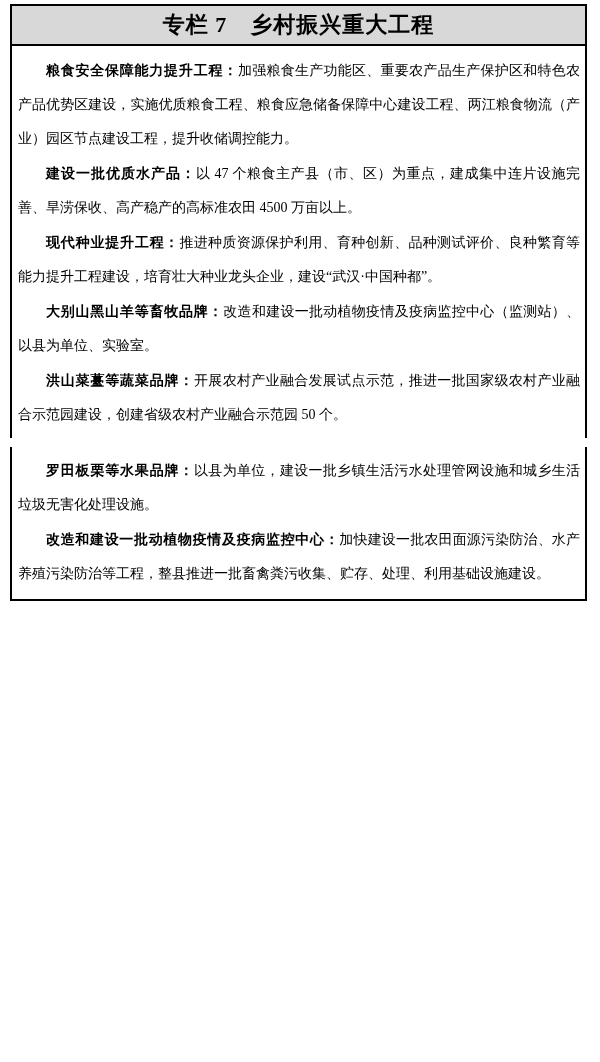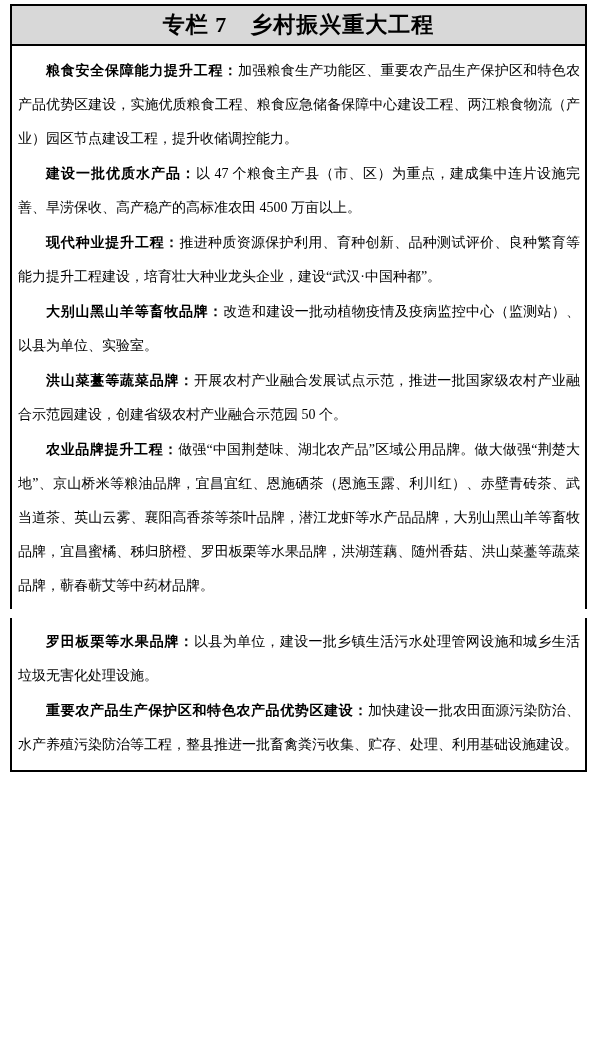--- a/index.html
+++ b/index.html
@@ -71,24 +71,23 @@
   <div class="box box-top">
     <div class="box-header">
       <span>专栏 7　乡村振兴重大工程</span>
     </div>
     <div class="box-body">
       <p class="para"><span class="lead">粮食安全保障能力提升工程：</span><span>加强粮食生产功能区、重要农产品生产保护区和特色农产品优势区建设，实施优质粮食工程、粮食应急储备保障中心建设工程、两江粮食物流（产业）园区节点建设工程，提升收储调控能力。</span></p>
       <p class="para"><span class="lead">建设一批优质水产品：</span><span>以 47 个粮食主产县（市、区）为重点，建成集中连片设施完善、旱涝保收、高产稳产的高标准农田 4500 万亩以上。</span></p>
       <p class="para"><span class="lead">现代种业提升工程：</span><span>推进种质资源保护利用、育种创新、品种测试评价、良种繁育等能力提升工程建设，培育壮大种业龙头企业，建设“武汉·中国种都”。</span></p>
       <p class="para"><span class="lead">大别山黑山羊等畜牧品牌：</span><span>改造和建设一批动植物疫情及疫病监控中心（监测站）、以县为单位、实验室。</span></p>
       <p class="para"><span class="lead">洪山菜薹等蔬菜品牌：</span><span>开展农村产业融合发展试点示范，推进一批国家级农村产业融合示范园建设，创建省级农村产业融合示范园 50 个。</span></p>
-      <p class="para"><span class="lead">农业品牌提升工程：</span><span>做强“中国荆楚味、湖北农产品”区域公用品牌。做大做强“荆楚大地”、京山桥米等粮油品牌，宜昌宜红、恩施硒茶（恩施玉露、利川红）、赤壁青砖茶、武当道茶、英山云雾、襄阳高香茶等茶叶品牌，潜江龙虾等水产品品牌，大别山黑山羊等畜牧品牌，宜昌蜜橘、秭归脐橙、罗田板栗等水果品牌，洪湖莲藕、随州香菇、洪山菜薹等蔬菜品牌，蕲春蕲艾等中药材品牌。</span></p>
     </div>
   </div>
 
   <div class="box box-bottom">
     <div class="box-body box-body-bottom">
       <p class="para"><span class="lead">罗田板栗等水果品牌：</span><span>以县为单位，建设一批乡镇生活污水处理管网设施和城乡生活垃圾无害化处理设施。</span></p>
-      <p class="para"><span class="lead">重要农产品生产保护区和特色农产品优势区建设：</span><span>加快建设一批农田面源污染防治、水产养殖污染防治等工程，整县推进一批畜禽粪污收集、贮存、处理、利用基础设施建设。</span></p>
+      <p class="para"><span class="lead">改造和建设一批动植物疫情及疫病监控中心：</span><span>加快建设一批农田面源污染防治、水产养殖污染防治等工程，整县推进一批畜禽粪污收集、贮存、处理、利用基础设施建设。</span></p>
     </div>
   </div>
 
 </div>
 
 </body></html>

